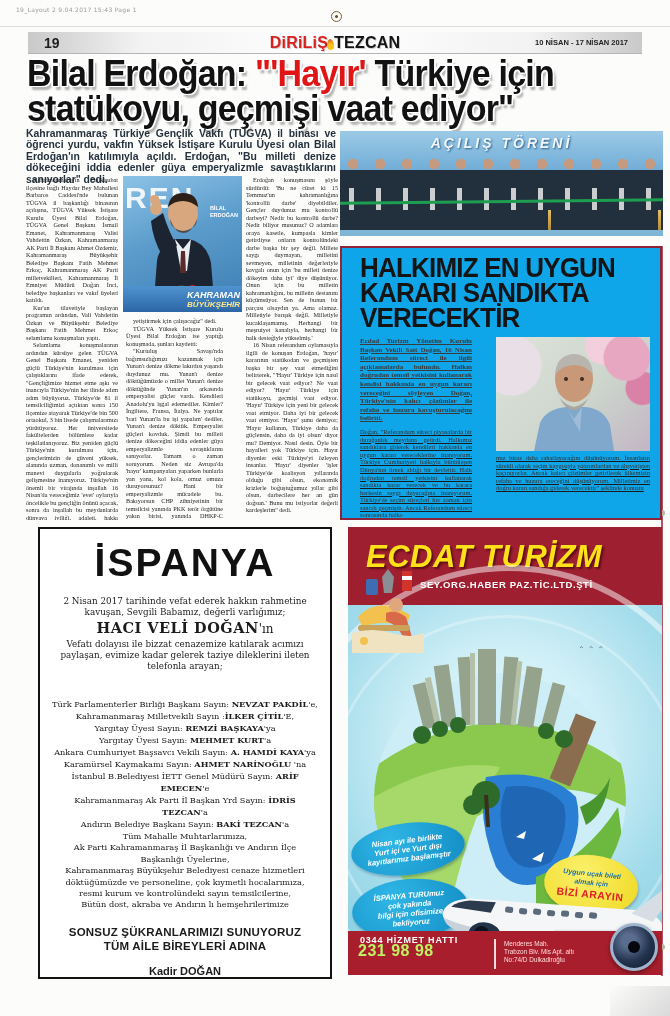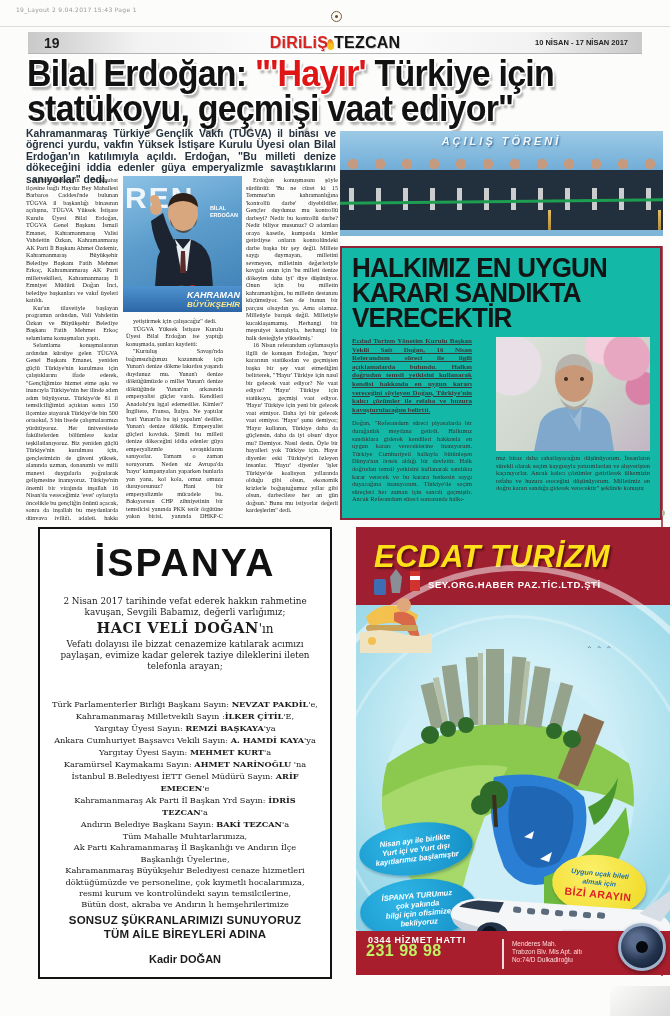--- a/index.html
+++ b/index.html
@@ -47,38 +47,38 @@
   .speaker-name{position:absolute;right:4px;top:32px;text-align:left;font-weight:bold;font-size:5.5px;line-height:6.5px;color:#fff;}
   .podium{position:absolute;left:0;bottom:0;width:100%;height:26px;
      background:linear-gradient(180deg,#4f93d0,#2d66a6);}
   .podium-l1{position:absolute;right:2px;bottom:12px;font-weight:bold;font-style:italic;font-size:9px;color:#fff;white-space:nowrap;}
   .podium-l2{position:absolute;right:-6px;bottom:3px;font-weight:bold;font-style:italic;font-size:8px;color:#ffe98a;white-space:nowrap;}
   .speaker-photo svg{position:absolute;left:0;top:0;}
   
   .ribbon-photo{position:absolute;left:340px;top:131px;width:323px;height:105px;overflow:hidden;
      background:linear-gradient(180deg,#9ccae6 0%,#5d9fd0 55%,#3d85bb 100%);}
   .ribbon-banner{position:absolute;left:0;right:0;top:4px;text-align:center;font-weight:bold;font-style:italic;
-     font-size:11px;letter-spacing:3px;color:rgba(255,255,255,.92);text-shadow:1px 1px 2px #2a5d8c;}
+     font-size:14px;letter-spacing:3px;color:rgba(255,255,255,.92);text-shadow:1px 1px 2px #2a5d8c;}
   .crowd{position:absolute;left:0;bottom:6px;width:100%;height:76px;
      background-image:
        radial-gradient(circle at 13px 10px,#c69a7e 0 5px,rgba(0,0,0,0) 5.6px),
        linear-gradient(180deg,rgba(0,0,0,0) 0 16px,#22303e 16px 100%);
      background-size:27px 100%,27px 100%;background-repeat:repeat-x;}
   .crowd-shirts{position:absolute;left:0;bottom:26px;width:100%;height:22px;
      background-image:linear-gradient(90deg,rgba(0,0,0,0) 0 9px,#e9e9e9 9px 14px,rgba(0,0,0,0) 14px 27px);
      background-size:27px 22px;background-repeat:repeat-x;opacity:.85;}
   .ribbon-line{position:absolute;left:0;bottom:33px;width:100%;height:3px;background:#1e9e50;transform:rotate(-.6deg);}
   .stanchion{position:absolute;bottom:0;width:3px;height:26px;background:linear-gradient(180deg,#e3c066,#a87f2c);}
   .floor{position:absolute;left:0;bottom:0;width:100%;height:6px;background:#7fb6d8;}
   
-  .story-box{position:absolute;left:340px;top:246px;width:322px;height:274px;background:#14b8a6;
-     border:2px solid #8e2437;box-sizing:border-box;padding:7px 10px 6px 10px;overflow:hidden;}
+  .story-box{position:absolute;left:340px;top:246px;width:322px;height:274px;background:#0ea5e9;
+     border:2px solid #8e2437;box-sizing:border-box;padding:7px 10px 6px 18px;overflow:hidden;}
   .h2line{font-weight:bold;font-size:26px;line-height:25px;letter-spacing:-.8px;color:#141414;
      transform:scaleY(1.05);transform-origin:left top;}
-  .story-cols{display:flex;gap:24px;margin-top:7px;}
+  .story-cols{display:flex;gap:24px;margin-top:7px;text-decoration:underline;}
   .story-left{width:136px;font-family:"Liberation Serif",serif;}
   .story-lead{font-weight:bold;font-size:7px;line-height:8.6px;color:#3a3a3a;text-align:justify;
      text-decoration:underline;text-underline-offset:1px;}
   .story-body{font-size:6.4px;line-height:7.6px;color:#333;text-align:justify;margin-top:5px;
      font-family:"Liberation Serif",serif;}
   .story-right{width:154px;}
   .portrait{position:relative;width:154px;height:114px;overflow:hidden;
      background:
        radial-gradient(circle at 85% 18%,#e8a7c0 0 14%,rgba(0,0,0,0) 15%),
        radial-gradient(circle at 95% 45%,#d981a6 0 10%,rgba(0,0,0,0) 11%),
@@ -92,24 +92,24 @@
      font-family:"DejaVu Serif",serif;color:#1c1c1c;padding:10px 11px 0 11px;overflow:hidden;}
   .thanks-title{font-family:"Liberation Sans",sans-serif;font-weight:bold;font-size:39px;letter-spacing:2px;
      color:#111;margin-top:2px;}
   .thanks-intro{font-size:8.8px;line-height:11px;margin-top:11px;}
   .deceased{font-size:14.5px;font-weight:bold;margin-top:1px;letter-spacing:.5px;}
   .deceased .suffix{font-weight:normal;font-size:12px;letter-spacing:0;}
   .thanks-para{font-size:8.8px;line-height:11px;margin-top:3px;}
   .honorees{margin-top:26px;font-size:8.2px;line-height:12px;}
   .closing{margin-top:1px;font-size:8.2px;line-height:11.4px;}
   .gratitude{font-family:"Liberation Sans",sans-serif;font-weight:bold;font-size:11.5px;line-height:14px;
-     margin-top:2px;letter-spacing:.2px;}
+     margin-top:14px;letter-spacing:.2px;}
   .signature{font-family:"Liberation Sans",sans-serif;font-weight:bold;font-size:11px;margin-top:12px;}
   
-  .travel{position:absolute;left:356px;top:527px;width:314px;height:448px;overflow:hidden;
+  .travel{position:absolute;left:348px;top:527px;width:314px;height:448px;overflow:hidden;
      background:linear-gradient(180deg,#9e1f30 0%,#a32134 100%);}
   .travel-title{position:absolute;left:18px;top:12px;width:290px;font-weight:bold;font-style:italic;
      font-size:31px;letter-spacing:.5px;color:#ffe11a;text-shadow:2px 2px 2px rgba(40,0,0,.55);}
   .travel-sub{position:absolute;left:72px;top:52px;font-weight:bold;font-size:9.5px;letter-spacing:.6px;color:#fff;}
   .scene{position:absolute;left:0;top:78px;width:314px;height:326px;
      background:radial-gradient(circle at 50% 42%,#f0fcff 0%,#cdeef6 40%,#a3dcEB 75%,#8fd2e4 100%);}
   .swirl{position:absolute;border-radius:50%;border:6px solid rgba(255,255,255,.5);}
   .beach{position:absolute;left:4px;top:40px;width:72px;height:86px;}
   .bubble{position:absolute;background:radial-gradient(circle at 35% 30%,#2fb6e6,#128cc4);border-radius:50%;
      color:#fff;font-weight:bold;font-style:italic;font-size:7.6px;line-height:9px;text-align:center;
@@ -251,22 +251,22 @@
   <div class="thanks">
     <div class="thanks-title">İSPANYA</div>
     <div class="thanks-intro">2 Nisan 2017 tarihinde vefat ederek hakkın rahmetine kavuşan, Sevgili  Babamız, değerli varlığımız;</div>
     <div class="deceased"><span>HACI VELİ DOĞAN</span><span class="suffix">'ın</span></div>
     <div class="thanks-para">Vefatı dolayısı ile bizzat cenazemize katılarak acımızı paylaşan, evimize kadar gelerek taziye dileklerini ileten telefonla arayan;</div>
     <div class="honorees">
 
     <div><span>Türk Parlamenterler Birliği Başkanı Sayın: </span><b>NEVZAT PAKDİL</b><span>'e,</span></div>
         <div><span>Kahramanmaraş Milletvekili Sayın :</span><b>İLKER ÇİTİL</b><span>'E,</span></div>
         <div><span>Yargıtay Üyesi Sayın: </span><b>REMZİ BAŞKAYA</b><span>'ya</span></div>
+        <div><span>Yargıtay Üyesi Sayın: </span><b>MEHMET KURT</b><span>'a</span></div>
         <div><span>Ankara Cumhuriyet Başsavcı Vekili Sayın: </span><b>A. HAMDİ KAYA</b><span>'ya</span></div>
-        <div><span>Yargıtay Üyesi Sayın: </span><b>MEHMET KURT</b><span>'a</span></div>
         <div><span>Karamürsel Kaymakamı Sayın: </span><b>AHMET NARİNOĞLU</b><span> 'na</span></div>
         <div><span>İstanbul B.Belediyesi İETT Genel Müdürü Sayın: </span><b>ARİF EMECEN</b><span>'e</span></div>
         <div><span>Kahramanmaraş Ak Parti İl Başkan Yrd Sayın: </span><b>İDRİS TEZCAN</b><span>'a</span></div>
         <div><span>Andırın Belediye Başkanı Sayın: </span><b>BAKİ TEZCAN</b><span>'a</span></div>
       </div>
     <div class="closing">
 
     <div>Tüm Mahalle Muhtarlarımıza,</div>
         <div>Ak Parti Kahramanmaraş İl Başkanlığı ve Andırın İlçe Başkanlığı Üyelerine,</div>
         <div>Kahramanmaraş Büyükşehir Belediyesi cenaze hizmetleri döktüğümüzde ve personeline, çok kıymetli hocalarımıza,</div>

